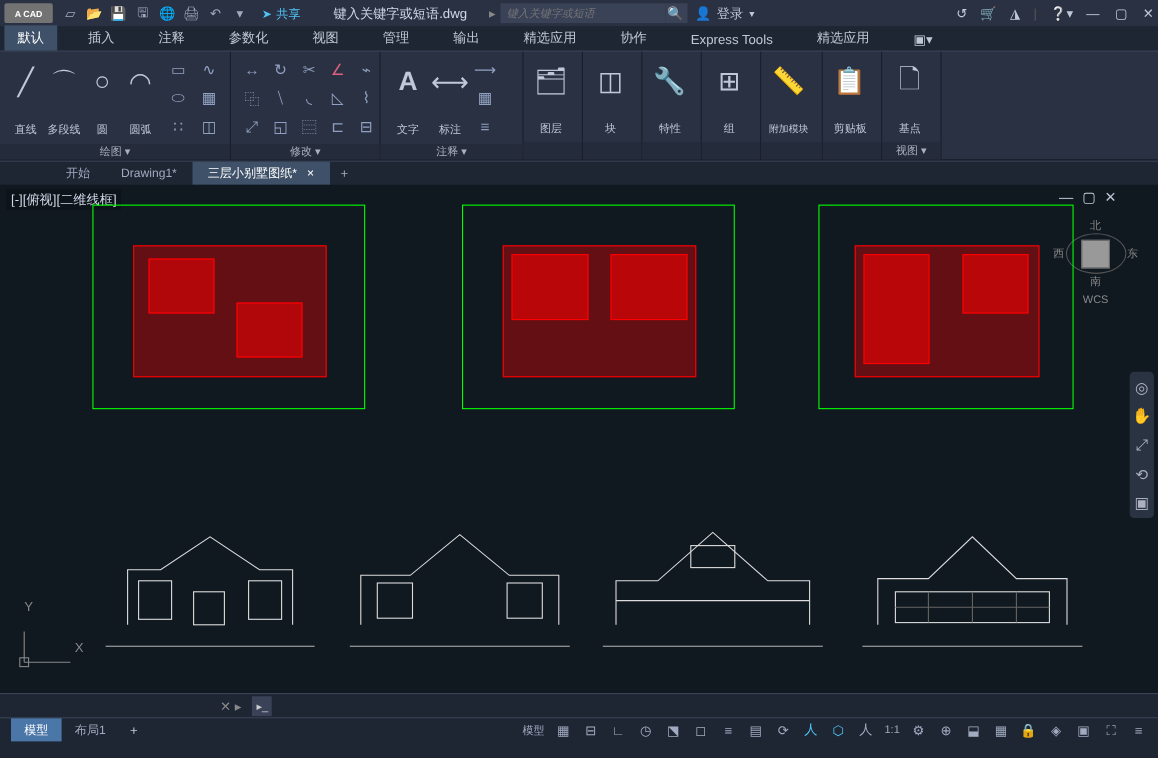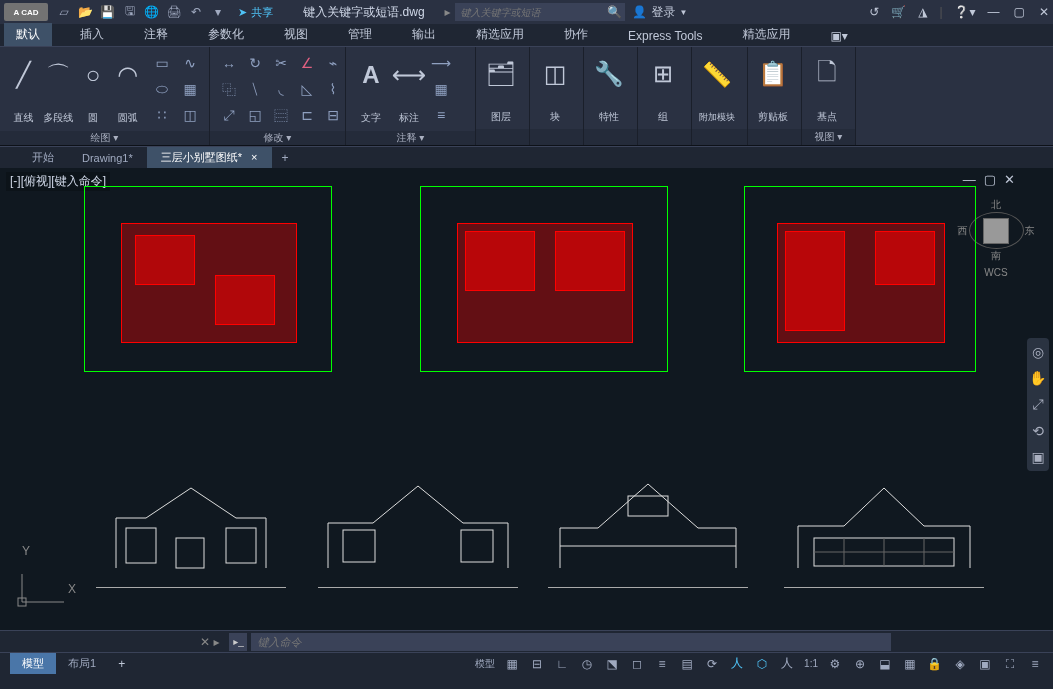--- a/index.html
+++ b/index.html
@@ -29,21 +29,21 @@
 .ribbon-panel { border-right: 1px solid #1a1f2a; display: flex; flex-direction: column; }
 .panel-body { flex: 1; display: flex; align-items: center; padding: 4px 6px; }
 .panel-label { height: 16px; background: #242b3a; font-size: 10px; color: #aab0c0; display: flex; align-items: center; justify-content: center; }
 .big-btn { display: flex; flex-direction: column; align-items: center; justify-content: center; width: 38px; height: 72px; cursor: pointer; color: #c0c8d8; }
 .big-btn .icon { height: 44px; display: flex; align-items: center; justify-content: center; font-size: 24px; }
 .big-btn .lbl { font-size: 10px; margin-top: 14px; }
 .grid-btns { display: grid; grid-template-columns: repeat(3, 26px); gap: 2px; }
 .small-btn { width: 26px; height: 24px; display: flex; align-items: center; justify-content: center; cursor: pointer; color: #8fa0c0; font-size: 14px; }
 
 
-.doc-tabs { height: 22px; background: #1f2633; display: flex; align-items: center; padding-left: 18px; border-top: 1px solid #3a4258; }
+.doc-tabs { height: 22px; background: #1f2633; display: flex; align-items: center; padding-left: 46px; border-top: 1px solid #3a4258; }
 .doc-tab { padding: 3px 14px; color: #a0aac0; cursor: pointer; font-size: 11px; }
 .doc-tab.active { background: #3e5168; color: #fff; }
 .doc-add { padding: 3px 10px; color: #a0aac0; cursor: pointer; }
 
 
 .drawing-area { height: 462px; background: #101820; position: relative; overflow: hidden; }
 .view-label { position: absolute; top: 4px; left: 6px; color: #d0d8e8; font-size: 12px; background: rgba(0,0,0,0.2); padding: 1px 4px; }
 .view-controls-tr { position: absolute; top: 4px; right: 38px; color: #c0c8d8; font-size: 13px; display: flex; gap: 8px; }
 .viewcube { position: absolute; top: 30px; right: 26px; width: 62px; height: 80px; display:flex; flex-direction:column; align-items:center; color:#888; font-size:10px; }
 .viewcube .ring { width: 55px; height: 55px; border: 1px solid #555; border-radius: 50%; display:flex; align-items:center; justify-content:center; position:relative; }
@@ -271,21 +271,21 @@
 </div>
 
 <div class="doc-tabs">
   <div class="doc-tab">开始</div>
   <div class="doc-tab">Drawing1*</div>
   <div class="doc-tab active"><span>三层小别墅图纸*</span> <span style="margin-left:6px;">×</span></div>
   <div class="doc-add">+</div>
 </div>
 
 <div class="drawing-area">
-  <div class="view-label">[-][俯视][键入命令]</div>
+  <div class="view-label">[-][俯视][二维线框]</div>
   <div class="view-controls-tr">
     <span>—</span>
     <span>▢</span>
     <span>✕</span>
   </div>
   <div class="viewcube">
     <span>北</span>
     <div class="ring">
       <span style="position:absolute;left:-12px;">西</span>
       <div class="cube"></div>
@@ -358,21 +358,20 @@
         <rect x="4" y="28" width="8" height="8" fill="none" stroke="#888"></rect>
       </svg>
     <span class="y">Y</span>
     <span class="x">X</span>
   </div>
 </div>
 
 <div class="cmdline">
   <span style="margin-right:6px;color:#888;">✕ ▸</span>
   <div class="cmd-icon">▸_</div>
-  <input class="cmd-input" placeholder="键入命令" style="">
 </div>
 
 <div class="layout-tabs">
   <div class="layout-tab active">模型</div>
   <div class="layout-tab">布局1</div>
   <div class="layout-add">+</div>
   <div class="statusbar-right">
     <div class="status-text">模型</div>
     <div class="status-btn">▦</div>
     <div class="status-btn">⊟</div>

